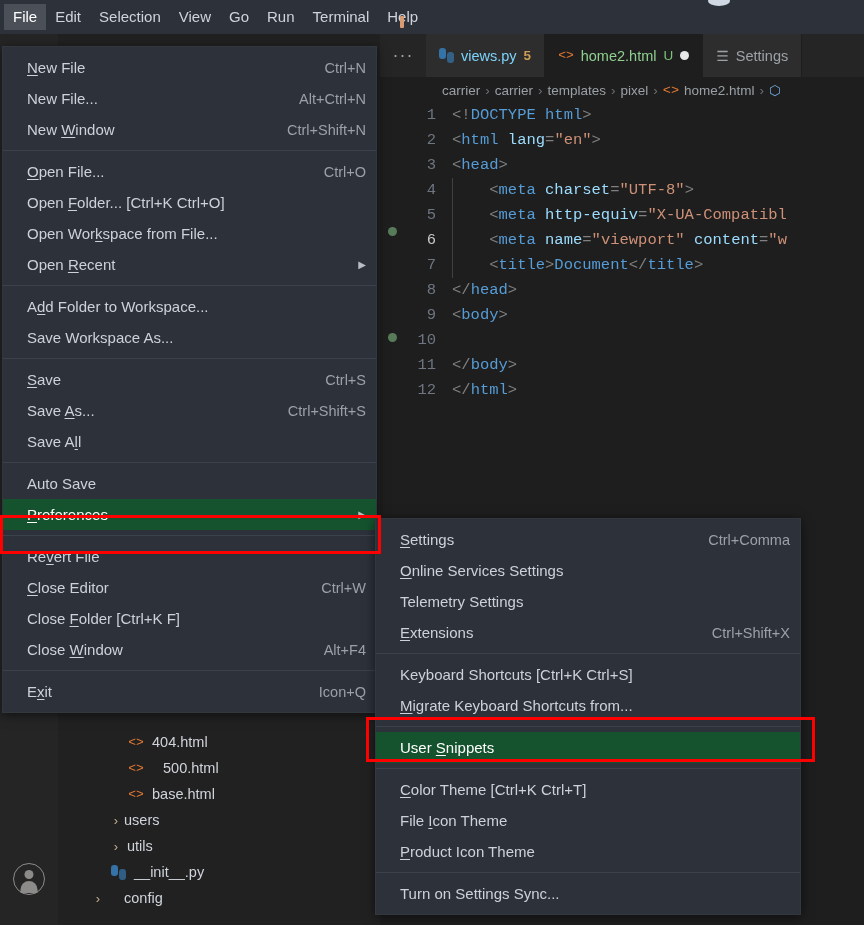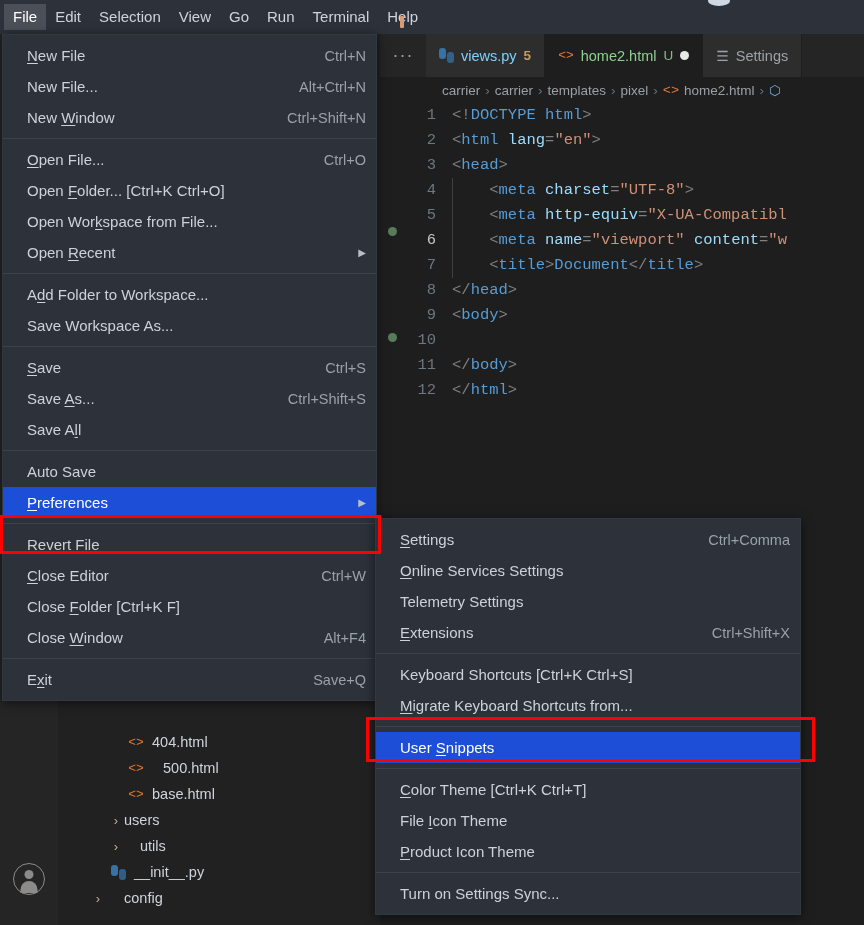--- a/index.html
+++ b/index.html
@@ -143,26 +143,26 @@
     border-radius: 50%; background: #587c59;
   }
 
   
   .menu-panel {
     position: absolute; background: #2c313a;
     box-shadow: 0 2px 10px rgba(0,0,0,.55);
     border: 1px solid #33383f;
     z-index: 40;
   }
-  #file-menu { left: 2px; top: 34px; width: 375px; padding: 5px 0; }
+  #file-menu { left: 2px; top: 46px; width: 375px; padding: 5px 0; }
   .menu-item {
     display: flex; align-items: center; height: 31px; padding: 0 10px 0 24px;
     font-size: 15px; color: #cdd2d9; white-space: nowrap; position: relative;
   }
-  .menu-item.selected { background: #1d4ed8; color: #ffffff; }
+  .menu-item.selected { background: #14532d; color: #ffffff; }
   .menu-item .label { flex: 1; }
   .menu-item .label u { text-decoration: underline; text-underline-offset: 2px; }
   .menu-item .keys { color: #9ba1a8; font-size: 14.5px; padding-left: 24px; }
   .menu-item .submenu-arrow {
     color: #b9bec5; font-size: 10px; margin-left: 14px;
   }
   .menu-sep { height: 1px; background: #3c424b; margin: 5px 0; }
 
   
   #prefs-menu { left: 375px; top: 518px; width: 426px; padding: 5px 0; }
@@ -214,21 +214,21 @@
         <div class="tree-row" style="padding-left: 68px;">
           <span class="ficon html-icon">&lt;&gt;</span>
           <span style="margin-left: 6px;">base.html</span>
         </div>
         <div class="tree-row" style="padding-left: 50px;">
           <span class="chev">›</span>
           <span style="">users</span>
         </div>
         <div class="tree-row" style="padding-left: 50px;">
           <span class="chev">›</span>
-          <span style="margin-left: 16px;">utils</span>
+          <span style="margin-left: 3px;">utils</span>
         </div>
         <div class="tree-row" style="padding-left: 50px;">
           <span class="ficon">
             <span class="py-icon">
               <span class="a"></span>
               <span class="b"></span>
             </span>
           </span>
           <span style="margin-left: 6px;">__init__.py</span>
         </div>
@@ -363,21 +363,21 @@
       <div class="menu-item">
         <span class="label">Close <u>F</u>older [Ctrl+K F]</span>
       </div>
       <div class="menu-item">
         <span class="label">Close <u>W</u>indow</span>
         <span class="keys">Alt+F4</span>
       </div>
       <div class="menu-sep"></div>
       <div class="menu-item">
         <span class="label">E<u>x</u>it</span>
-        <span class="keys">Save+Q</span>
+        <span class="keys">Icon+Q</span>
       </div>
     </div>
 
   <div class="menu-panel" id="prefs-menu">
       <div class="menu-item">
         <span class="label"><u>S</u>ettings</span>
         <span class="keys">Ctrl+Comma</span>
       </div>
       <div class="menu-item">
         <span class="label"><u>O</u>nline Services Settings</span>

